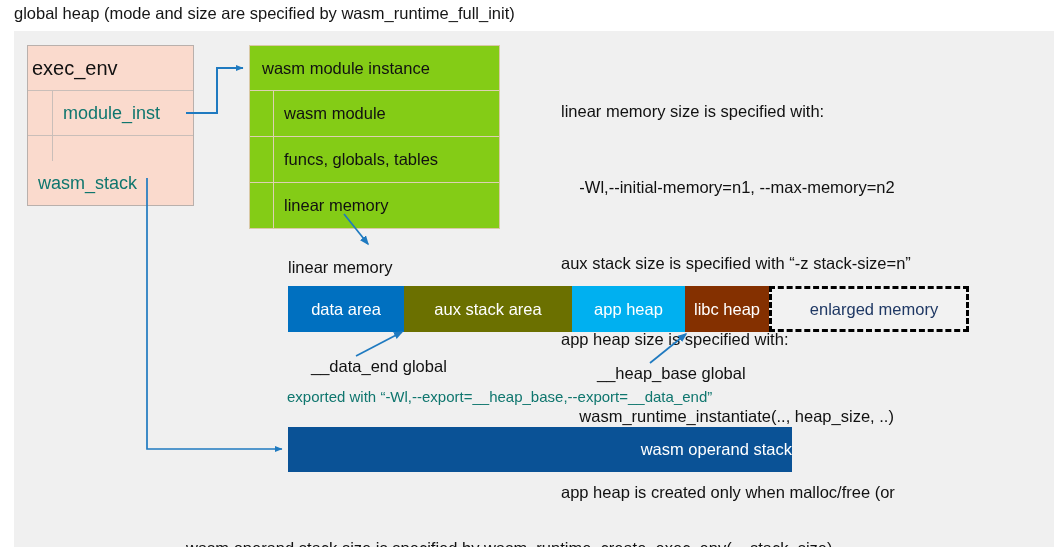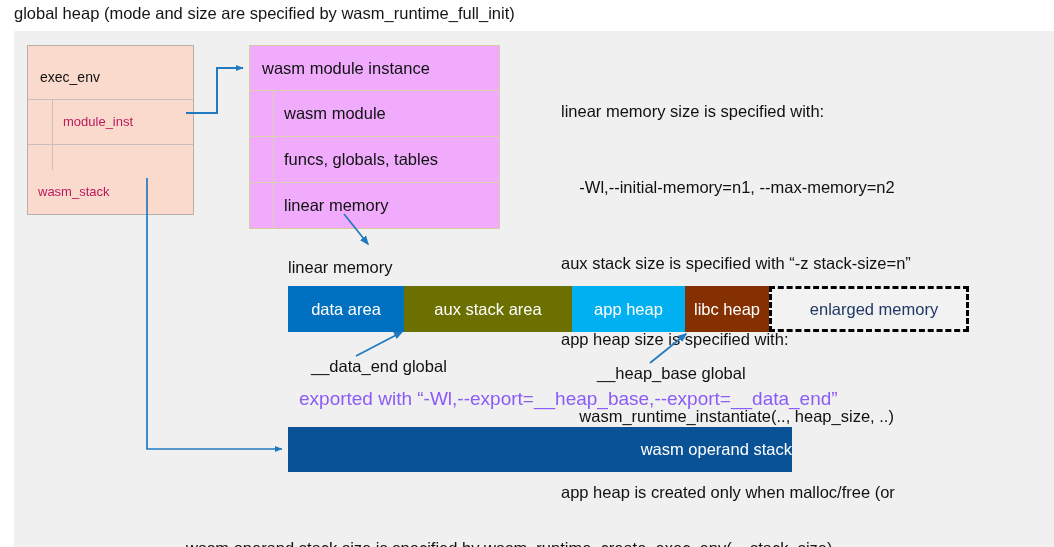--- a/index.html
+++ b/index.html
@@ -32,42 +32,42 @@
     box-sizing:border-box;
   }
   .exec-env .row{
     display:flex;
     border-bottom:1px solid #c9beb9;
     box-sizing:border-box;
   }
   .exec-env .row:last-child{border-bottom:none;flex-direction:column;}
   .exec-env .head{
     height:44px;line-height:44px;
-    padding-left:12px;
-    font-size:14px;color:#111;margin-top:9px;
+    padding-left:4px;
+    font-size:20px;color:#111;
   }
   .exec-env .gutter{
     width:25px;
     border-right:1px solid #c9beb9;
     box-sizing:border-box;
     flex:0 0 25px;
   }
   .exec-env .cell{
     flex:1;height:44px;line-height:44px;
     padding-left:10px;
-    font-size:13px;color:#be185d;
+    font-size:18px;color:#0f766e;
     white-space:nowrap;
   }
 
   
   .wmi{
     position:absolute;left:249px;top:45px;
     width:251px;
     border:1px solid #d9c9a6;
-    background:#f0abfc;
+    background:#84cc16;
     box-sizing:border-box;
   }
   .wmi .row{
     display:flex;
     border-bottom:1px solid #ddd0b2;
     box-sizing:border-box;
   }
   .wmi .row:last-child{border-bottom:none;}
   .wmi .head{
     height:44px;line-height:44px;
@@ -120,22 +120,22 @@
   
   .ann1{
     position:absolute;left:311px;top:357px;
     font-size:16.5px;color:#111;white-space:nowrap;
   }
   .ann2{
     position:absolute;left:597px;top:364px;
     font-size:16.5px;color:#111;white-space:nowrap;
   }
   .ann3{
-    position:absolute;left:299px;top:388px;
-    font-size:19px;color:#8b5cf6;white-space:nowrap;
+    position:absolute;left:287px;top:388px;
+    font-size:15px;color:#0f766e;white-space:nowrap;
   }
 
   
   .opstack{
     position:absolute;left:288px;top:427px;
     width:504px;height:45px;
     background:#0a5296;
     display:flex;align-items:center;justify-content:flex-end;
     color:#ffffff;font-size:16.5px;
   }

